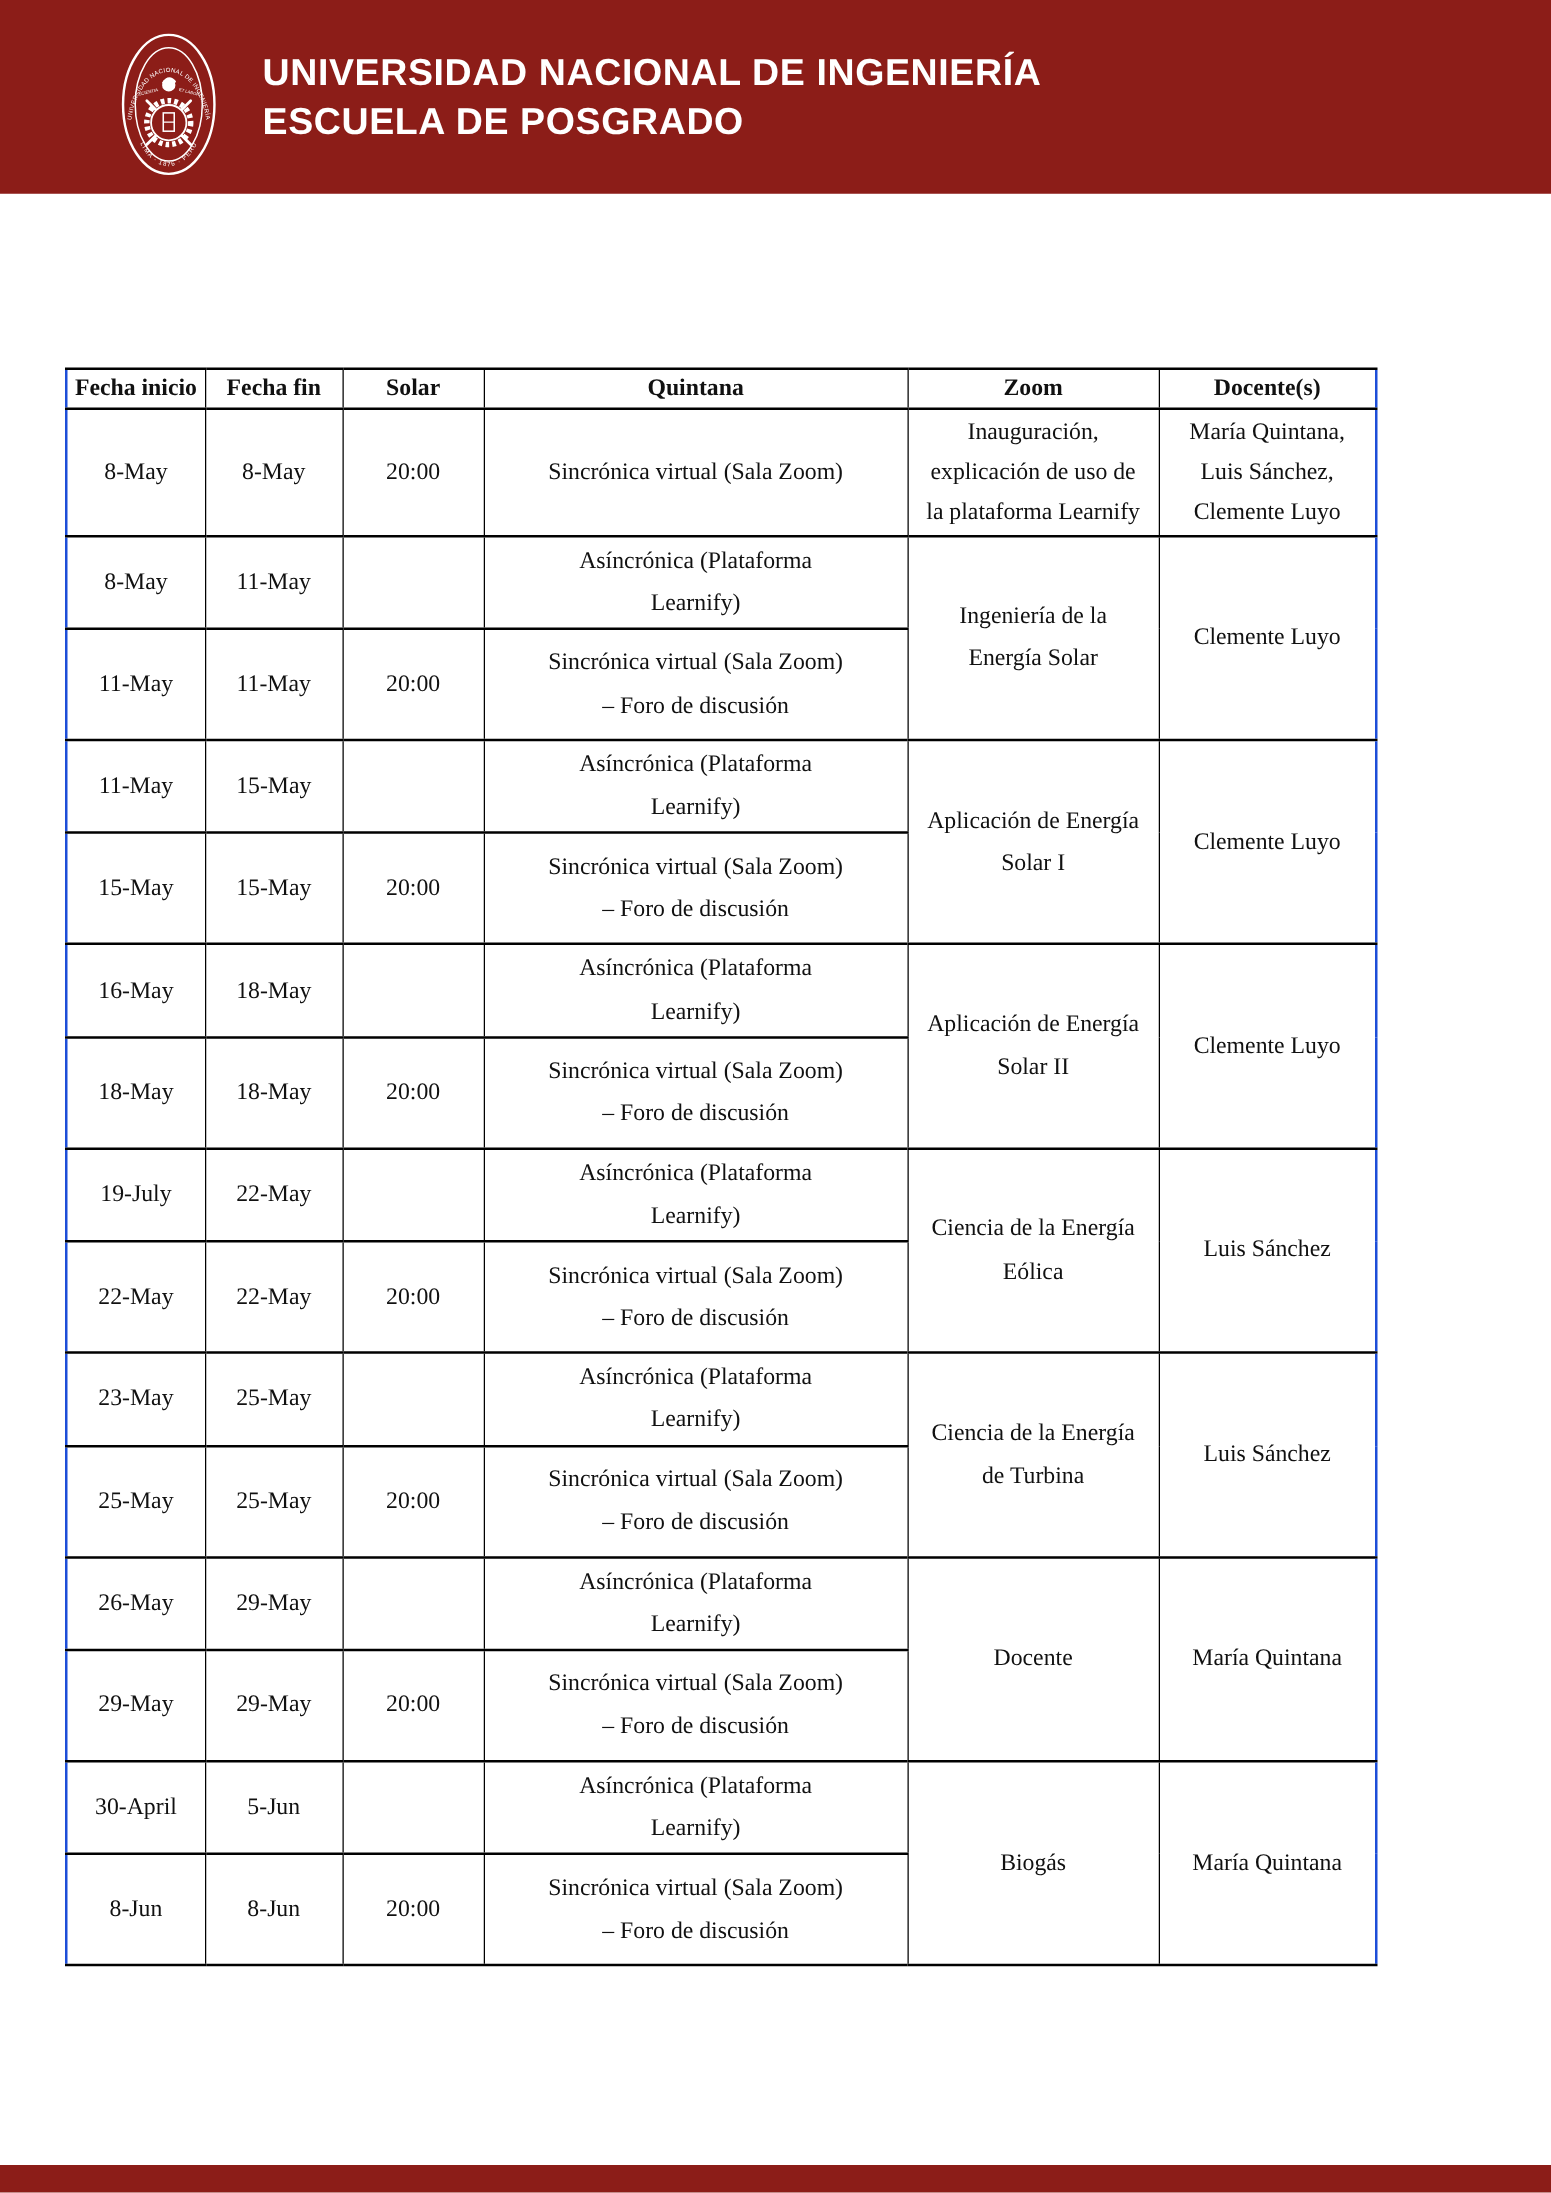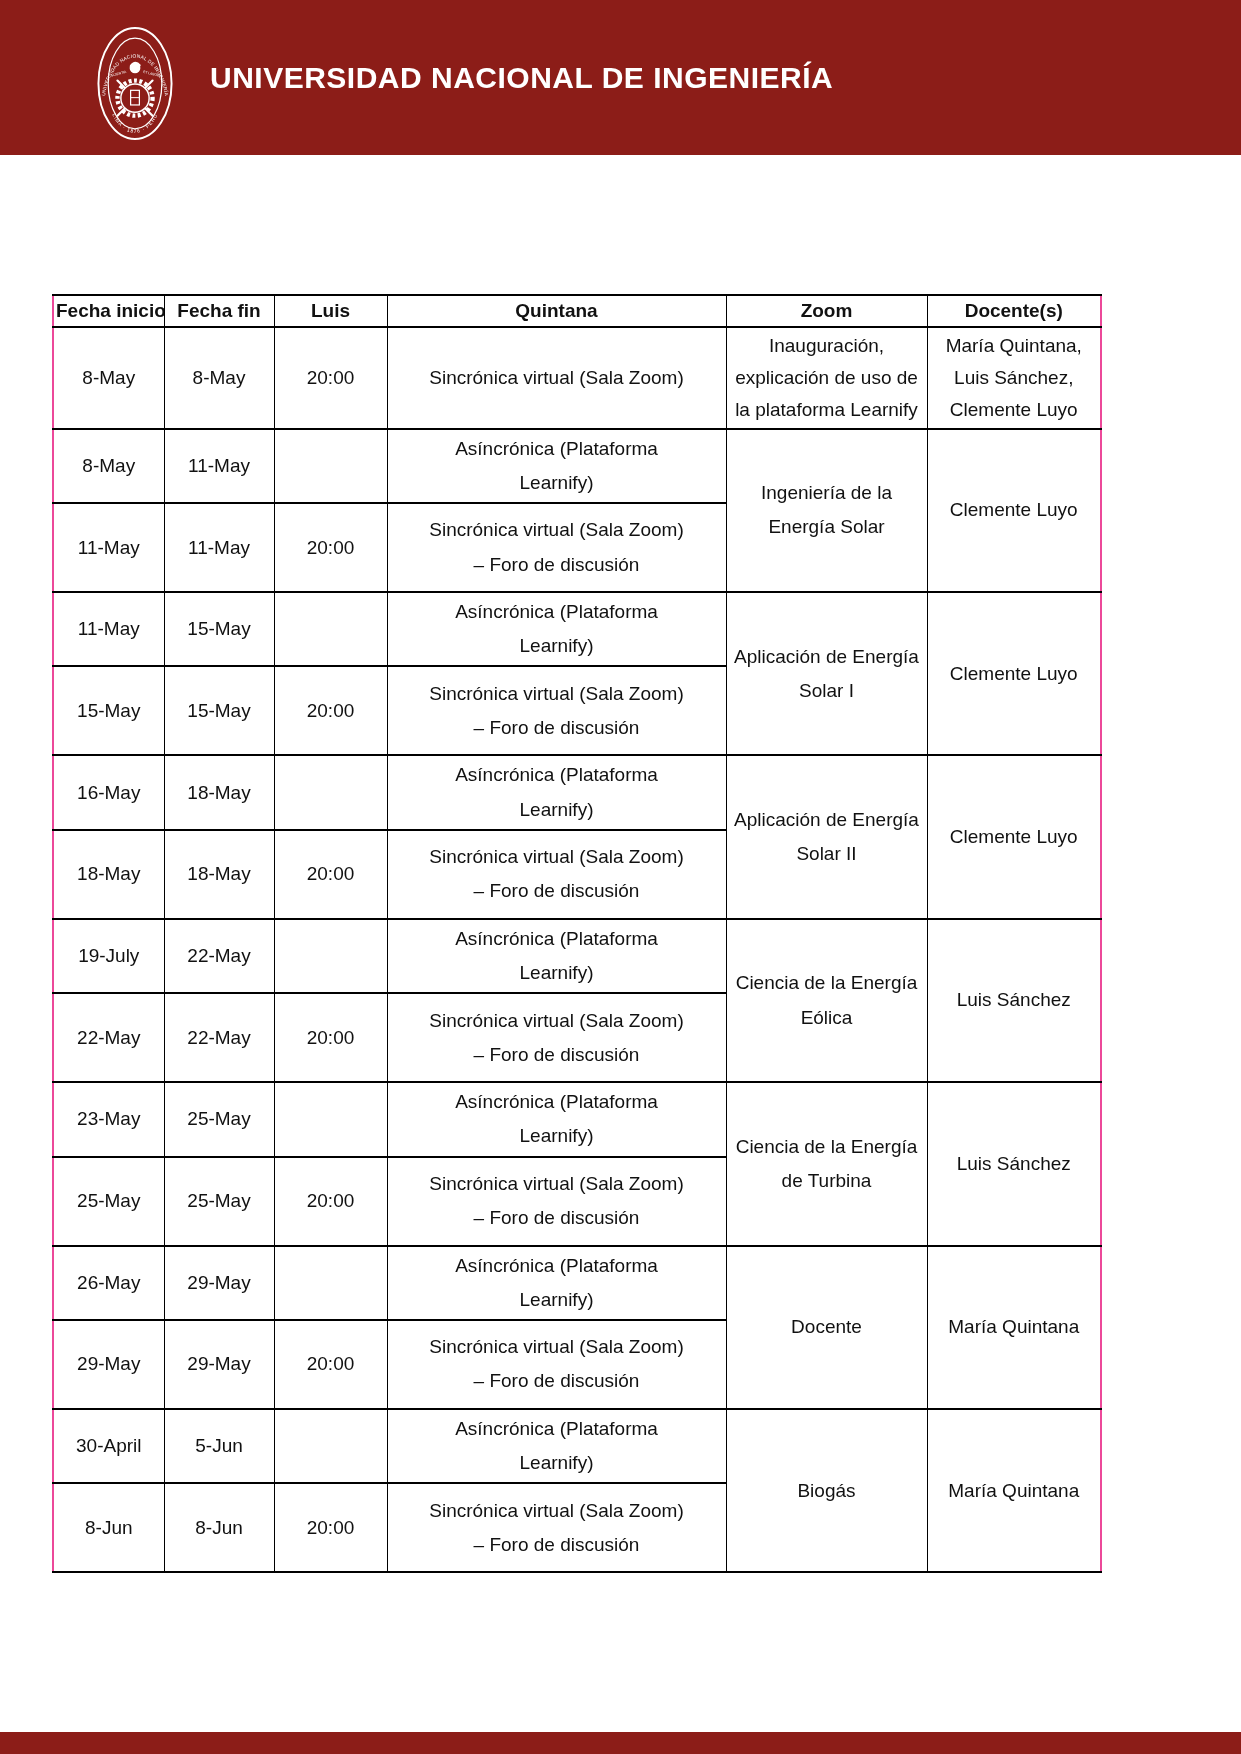--- a/index.html
+++ b/index.html
@@ -30,21 +30,22 @@
     letter-spacing: 0.5px;
     white-space: nowrap;
   }
 
   
   main { position: absolute; top: 294px; left: 52px; }
   table.schedule {
     border-collapse: collapse;
     table-layout: fixed;
     width: 1048px;
-    border: 2px solid #ec4899;
+    border: 2px solid #1d4ed8;
+    font-family: Liberation Serif, serif;
   }
   .schedule th, .schedule td {
     border: 1.5px solid #000;
     border-top-width: 2.5px;
     border-bottom-width: 2.5px;
     text-align: center;
     vertical-align: middle;
     font-size: 19px;
     padding: 2px 4px;
     box-sizing: border-box;
@@ -96,38 +97,39 @@
 
     <path d="M 44,114 L 116,186 M 116,114 L 44,186" stroke="#ffffff" stroke-width="4.5" stroke-linecap="round"></path>
 
     <circle cx="80" cy="150" r="36" fill="none" stroke="#ffffff" stroke-width="9" stroke-dasharray="6 5.1"></circle>
     <circle cx="80" cy="150" r="29" fill="#8C1D18" stroke="#ffffff" stroke-width="3"></circle>
     <rect x="71" y="134" width="18" height="30" fill="none" stroke="#ffffff" stroke-width="2.5"></rect>
     <line x1="71" y1="149" x2="89" y2="149" stroke="#ffffff" stroke-width="2"></line>
   </svg>
   <div class="titles">
     <div class="title-line">UNIVERSIDAD NACIONAL DE INGENIERÍA</div>
+    <div class="title-line">ESCUELA DE POSGRADO</div>
   </div>
 </header>
 
 <main>
   <table class="schedule">
     <colgroup>
       <col style="width:111px">
         <col style="width:110px">
         <col style="width:113px">
       <col style="width:339px">
         <col style="width:201px">
         <col style="width:174px">
     </colgroup>
     <thead>
       <tr>
         <th>Fecha inicio</th>
         <th>Fecha fin</th>
-        <th>Luis</th>
+        <th>Solar</th>
         <th>Quintana</th>
         <th>Zoom</th>
         <th>Docente(s)</th>
       </tr>
     </thead>
     <tbody>
 
       <tr class="row-first">
         <td>8-May</td>
         <td>8-May</td>

